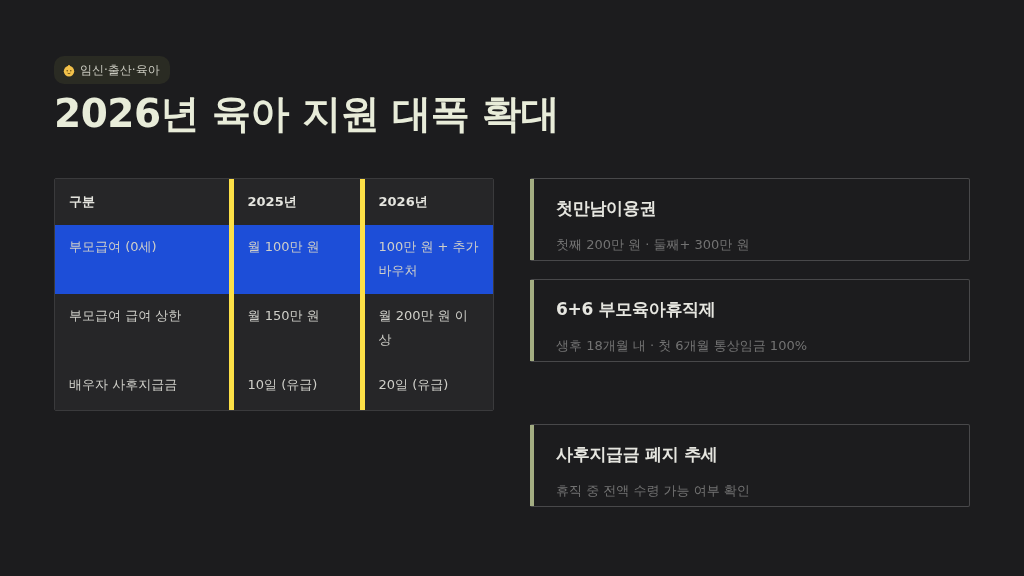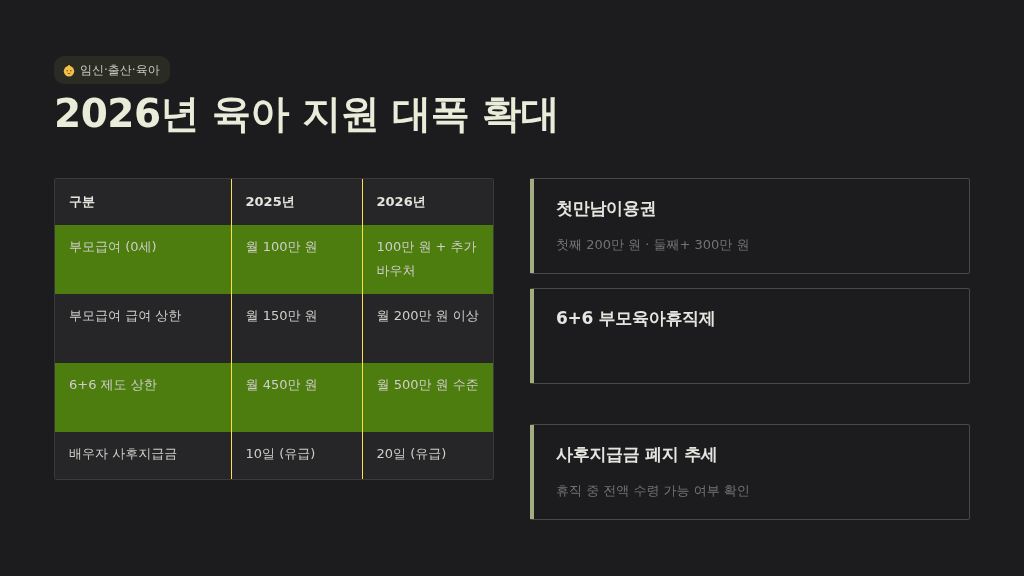--- a/index.html
+++ b/index.html
@@ -58,46 +58,46 @@
     }
     table {
       border-collapse: collapse;
       width: 100%;
       font-size: 13px;
     }
     th, td {
       text-align: left;
       vertical-align: top;
       padding: 0 14px;
-      border-right: 1px solid #fde047;
+      border-right: 5px solid #fde047;
       line-height: 24px;
     }
     th:last-child, td:last-child { border-right: none; }
     th {
       height: 46px;
       vertical-align: middle;
       background: #262628;
       font-weight: bold;
       color: #e4e4de;
       font-size: 13px;
     }
-    tr.row-dark td { background: #4d7c0f; }
+    tr.row-dark td { background: #1d4ed8; }
     tr.row-light td { background: #262628; }
     td { color: #cfcfc9; padding-top: 10px; padding-bottom: 0; }
     tr.tall td { height: 59px; }
     tr.short td { height: 37px; }
     col.c1 { width: 176px; }
     col.c2 { width: 131px; }
     col.c3 { width: 131px; }
 
     .card {
       position: absolute;
       left: 530px;
       width: 440px;
-      height: 96px;
+      height: 83px;
       background: #1c1c1e;
       border: 1px solid #48484a;
       border-left: none;
       border-radius: 2px;
       box-sizing: border-box;
     }
     .card .accent-bar {
       position: absolute;
       left: 0;
       top: 0;
@@ -160,43 +160,39 @@
         <tr class="row-dark tall">
           <td>부모급여 (0세)</td>
           <td>월 100만 원</td>
           <td>100만 원 + 추가 바우처</td>
         </tr>
         <tr class="row-light tall">
           <td>부모급여 급여 상한</td>
           <td>월 150만 원</td>
           <td>월 200만 원 이상</td>
         </tr>
-        <tr class="row-dark tall">
-          <td>6+6 제도 상한</td>
-          <td>월 450만 원</td>
-          <td>월 500만 원 수준</td>
-        </tr>
         <tr class="row-light short">
           <td>배우자 사후지급금</td>
           <td>10일 (유급)</td>
           <td>20일 (유급)</td>
         </tr>
       </tbody>
     </table>
   </div>
 
   <div class="card" style="top:178px;">
     <div class="accent-bar"></div>
     <div class="card-title">첫만남이용권</div>
     <div class="card-desc">첫째 200만 원 · 둘째+ 300만 원</div>
   </div>
 
-  <div class="card" style="top:288px;">
+  <div class="card" style="top:279px;">
     <div class="accent-bar"></div>
     <div class="card-title">6+6 부모육아휴직제</div>
+    <div class="card-desc">생후 18개월 내 · 첫 6개월 통상임금 100%</div>
   </div>
 
   <div class="card" style="top:424px;">
     <div class="accent-bar"></div>
     <div class="card-title">사후지급금 폐지 추세</div>
     <div class="card-desc">휴직 중 전액 수령 가능 여부 확인</div>
   </div>
 
 </div>
 

